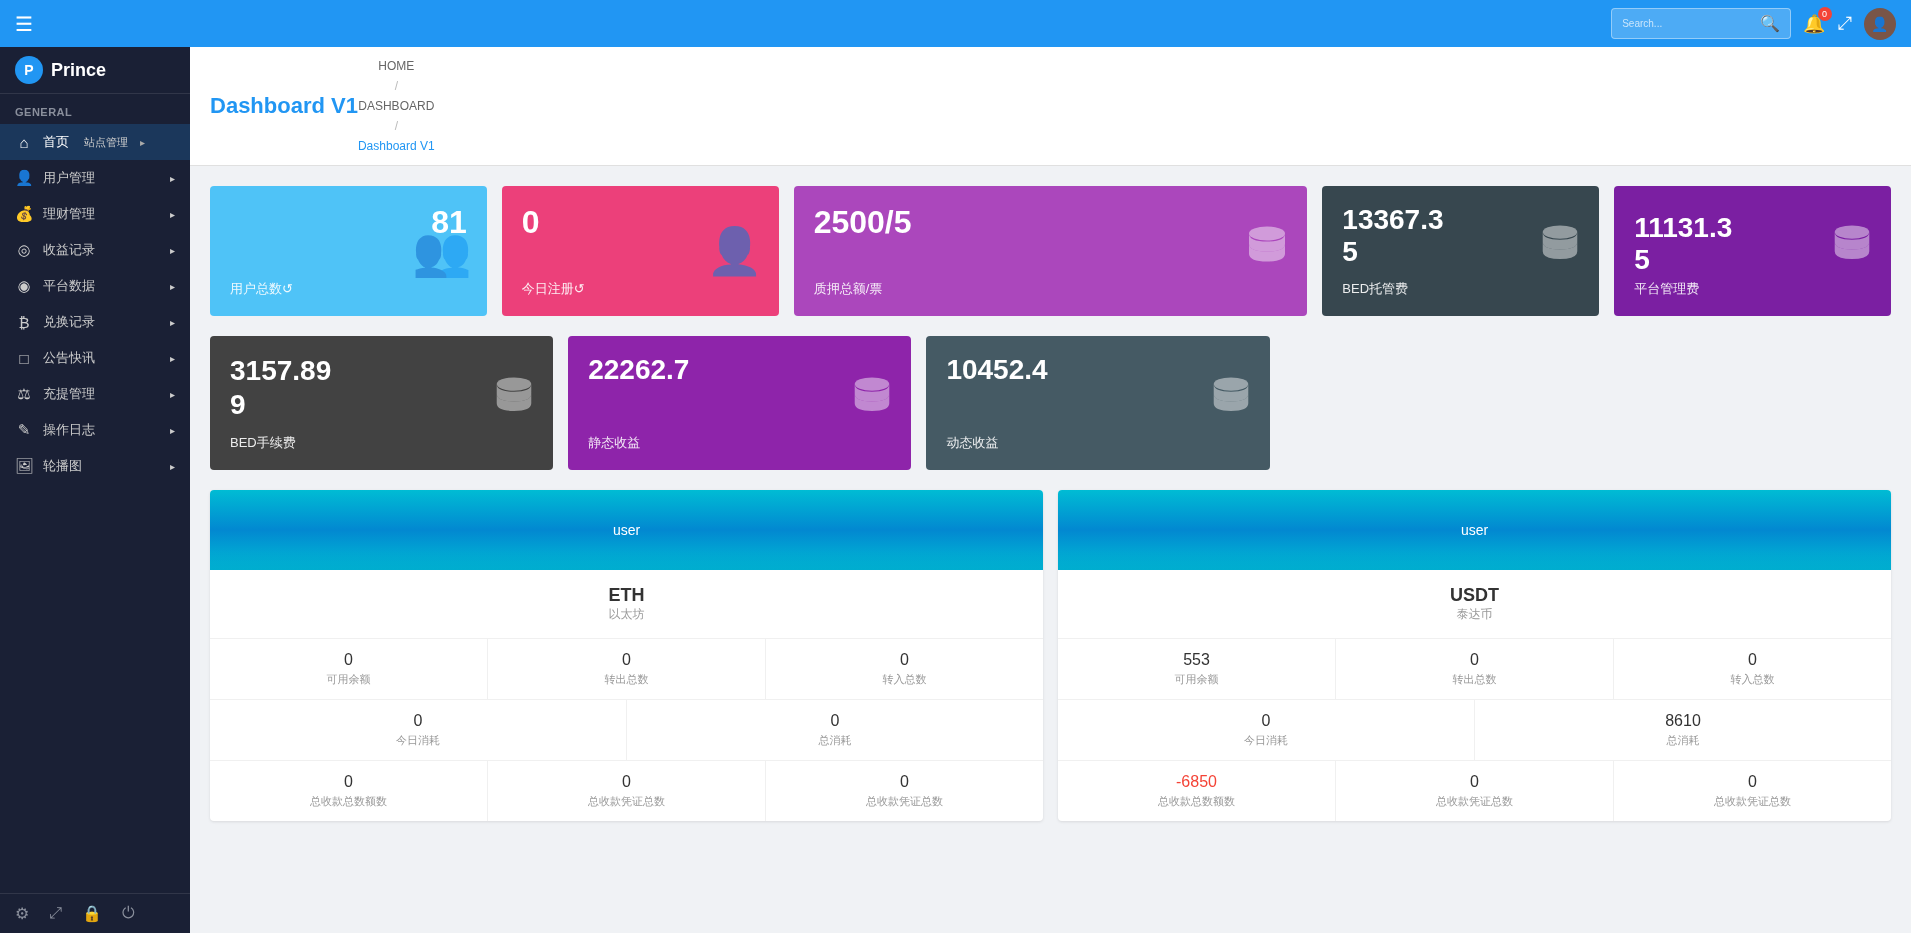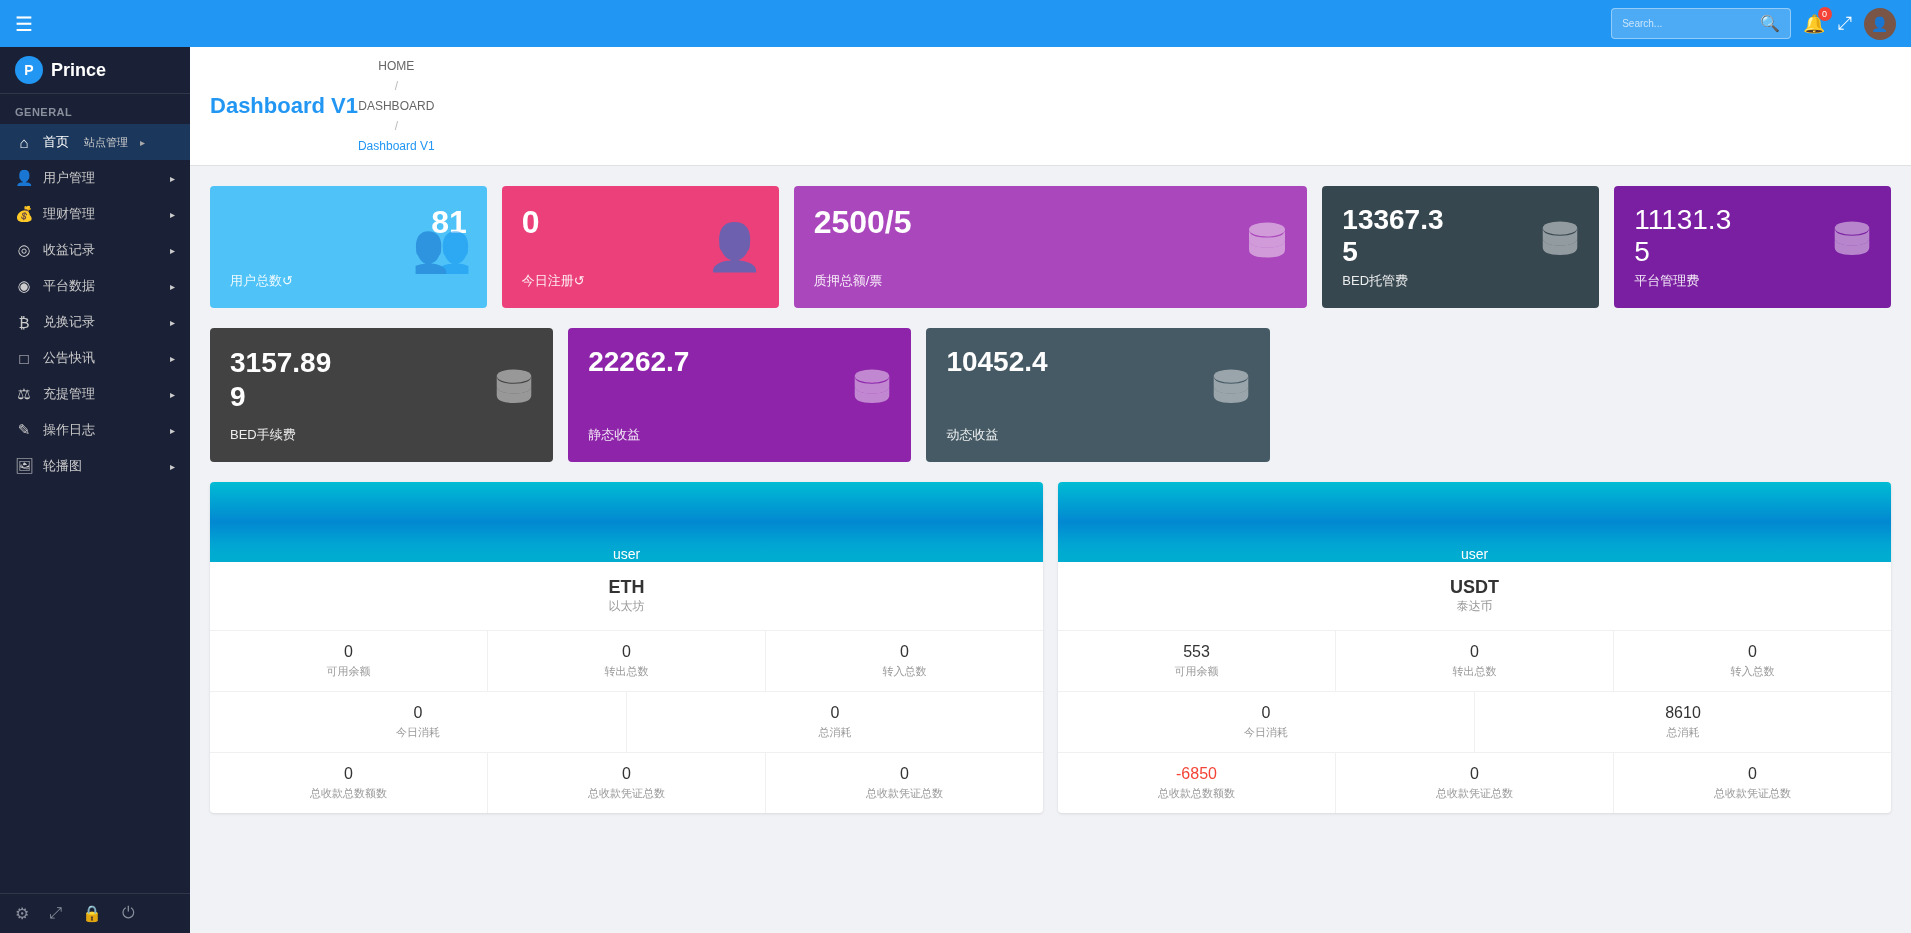--- a/index.html
+++ b/index.html
@@ -188,21 +188,21 @@
       flex: 1;
       background: white;
       border-radius: 4px;
       overflow: hidden;
       box-shadow: 0 1px 3px rgba(0,0,0,0.1);
     }
     .panel-ocean {
       height: 80px;
       background: linear-gradient(180deg, #00BCD4 0%, #0288D1 50%, #00BCD4 100%);
       display: flex;
-      align-items: flex-end;
+      align-items: center;
       justify-content: center;
       color: white;
       font-size: 14px;
       position: relative;
     }
     .panel-ocean::before {
       content: '';
       position: absolute;
       bottom: 0; left: 0; right: 0;
       height: 20px;
@@ -375,21 +375,21 @@
           <div class="card-icon">
             <svg width="48" height="48" viewBox="0 0 50 50" fill="rgba(255,255,255,0.65)">
               <ellipse cx="25" cy="10" rx="18" ry="7"></ellipse>
               <path d="M7 10 Q7 18 25 18 Q43 18 43 10 L43 20 Q43 28 25 28 Q7 28 7 20 Z"></path>
               <path d="M7 20 Q7 28 25 28 Q43 28 43 20 L43 30 Q43 38 25 38 Q7 38 7 30 Z"></path>
             </svg>
           </div>
         </div>
 
         <div class="stat-card card-violet">
-          <div style="font-size:28px;font-weight:400;line-height:1.15;">11131.3<br>5</div>
+          <div style="font-size:28px;font-weight:700;line-height:1.15;margin-top:8px;">11131.3<br>5</div>
           <div style="font-size:13px;opacity:0.9;margin-top:4px;">平台管理费</div>
           <div class="card-icon">
             <svg width="48" height="48" viewBox="0 0 50 50" fill="rgba(255,255,255,0.65)">
               <ellipse cx="25" cy="10" rx="18" ry="7"></ellipse>
               <path d="M7 10 Q7 18 25 18 Q43 18 43 10 L43 20 Q43 28 25 28 Q7 28 7 20 Z"></path>
               <path d="M7 20 Q7 28 25 28 Q43 28 43 20 L43 30 Q43 38 25 38 Q7 38 7 30 Z"></path>
             </svg>
           </div>
         </div>
 

